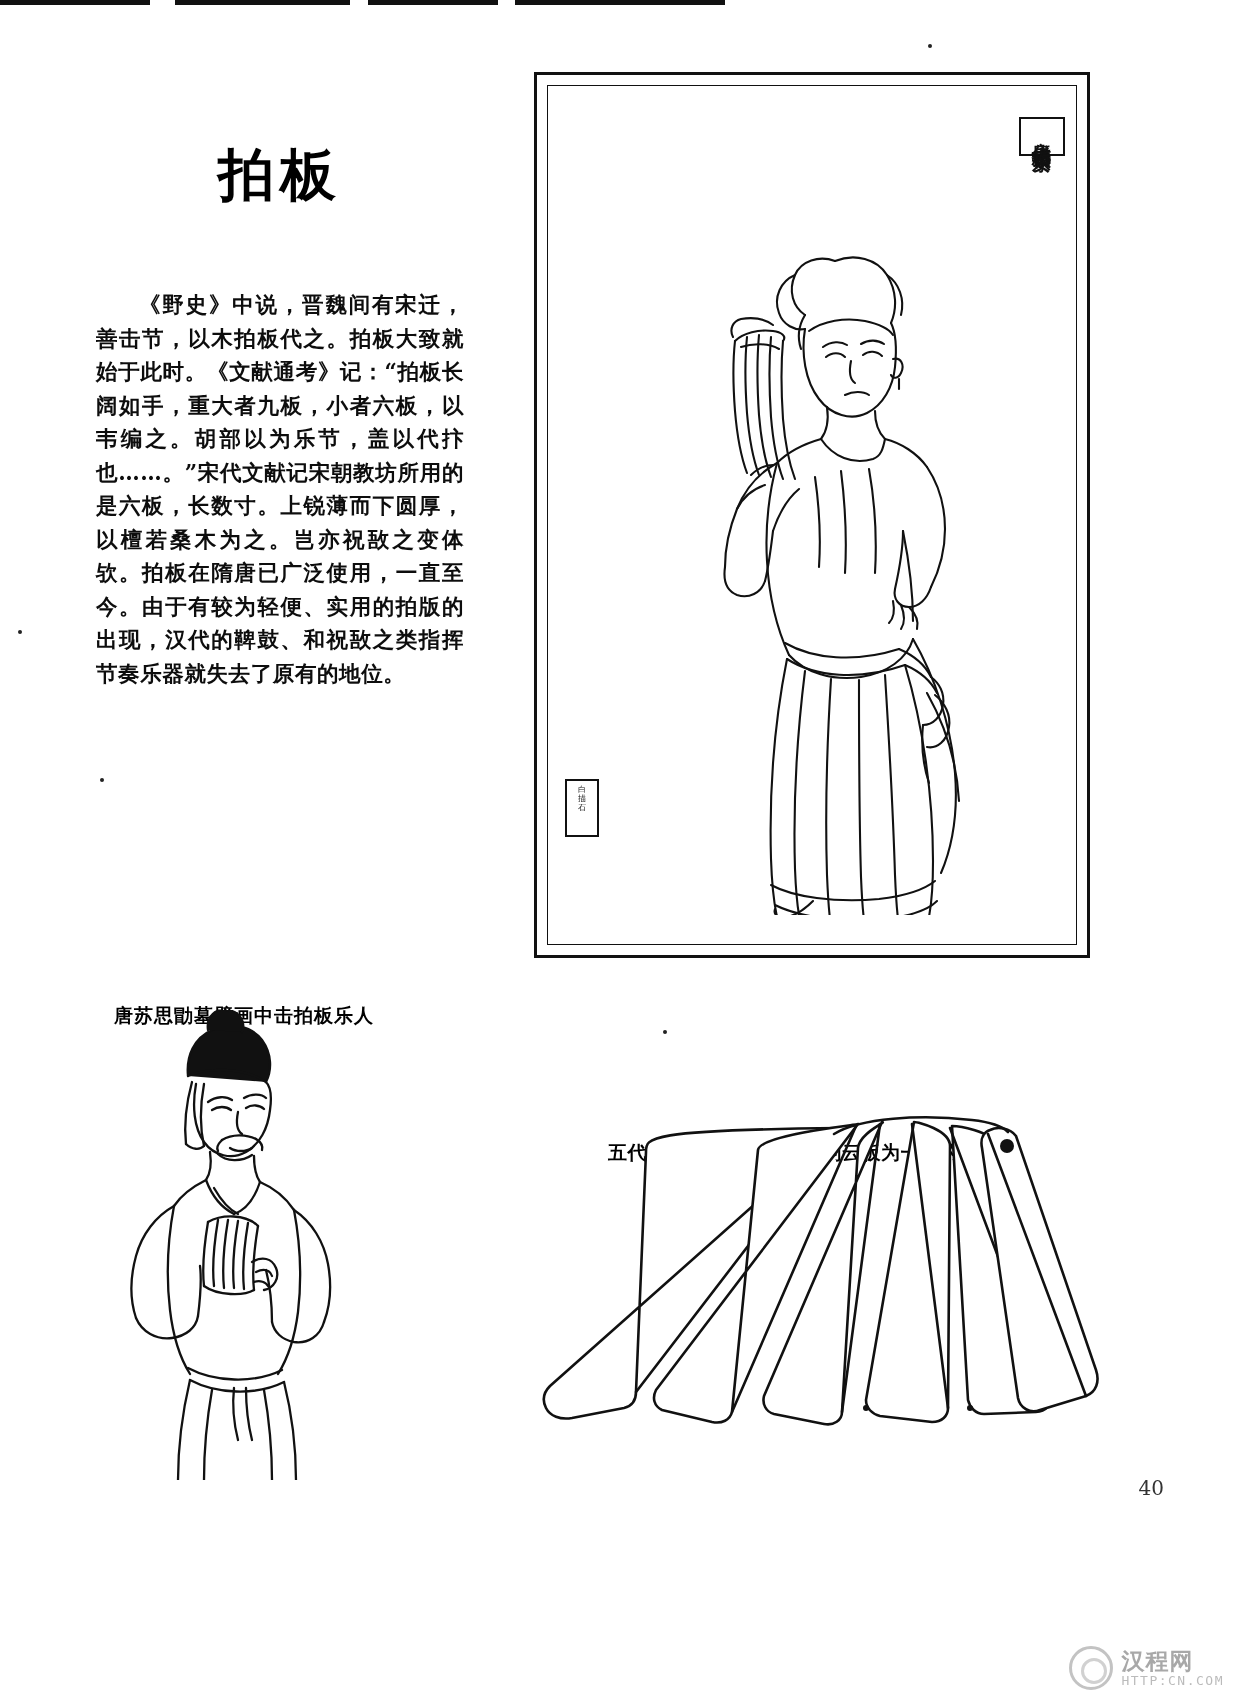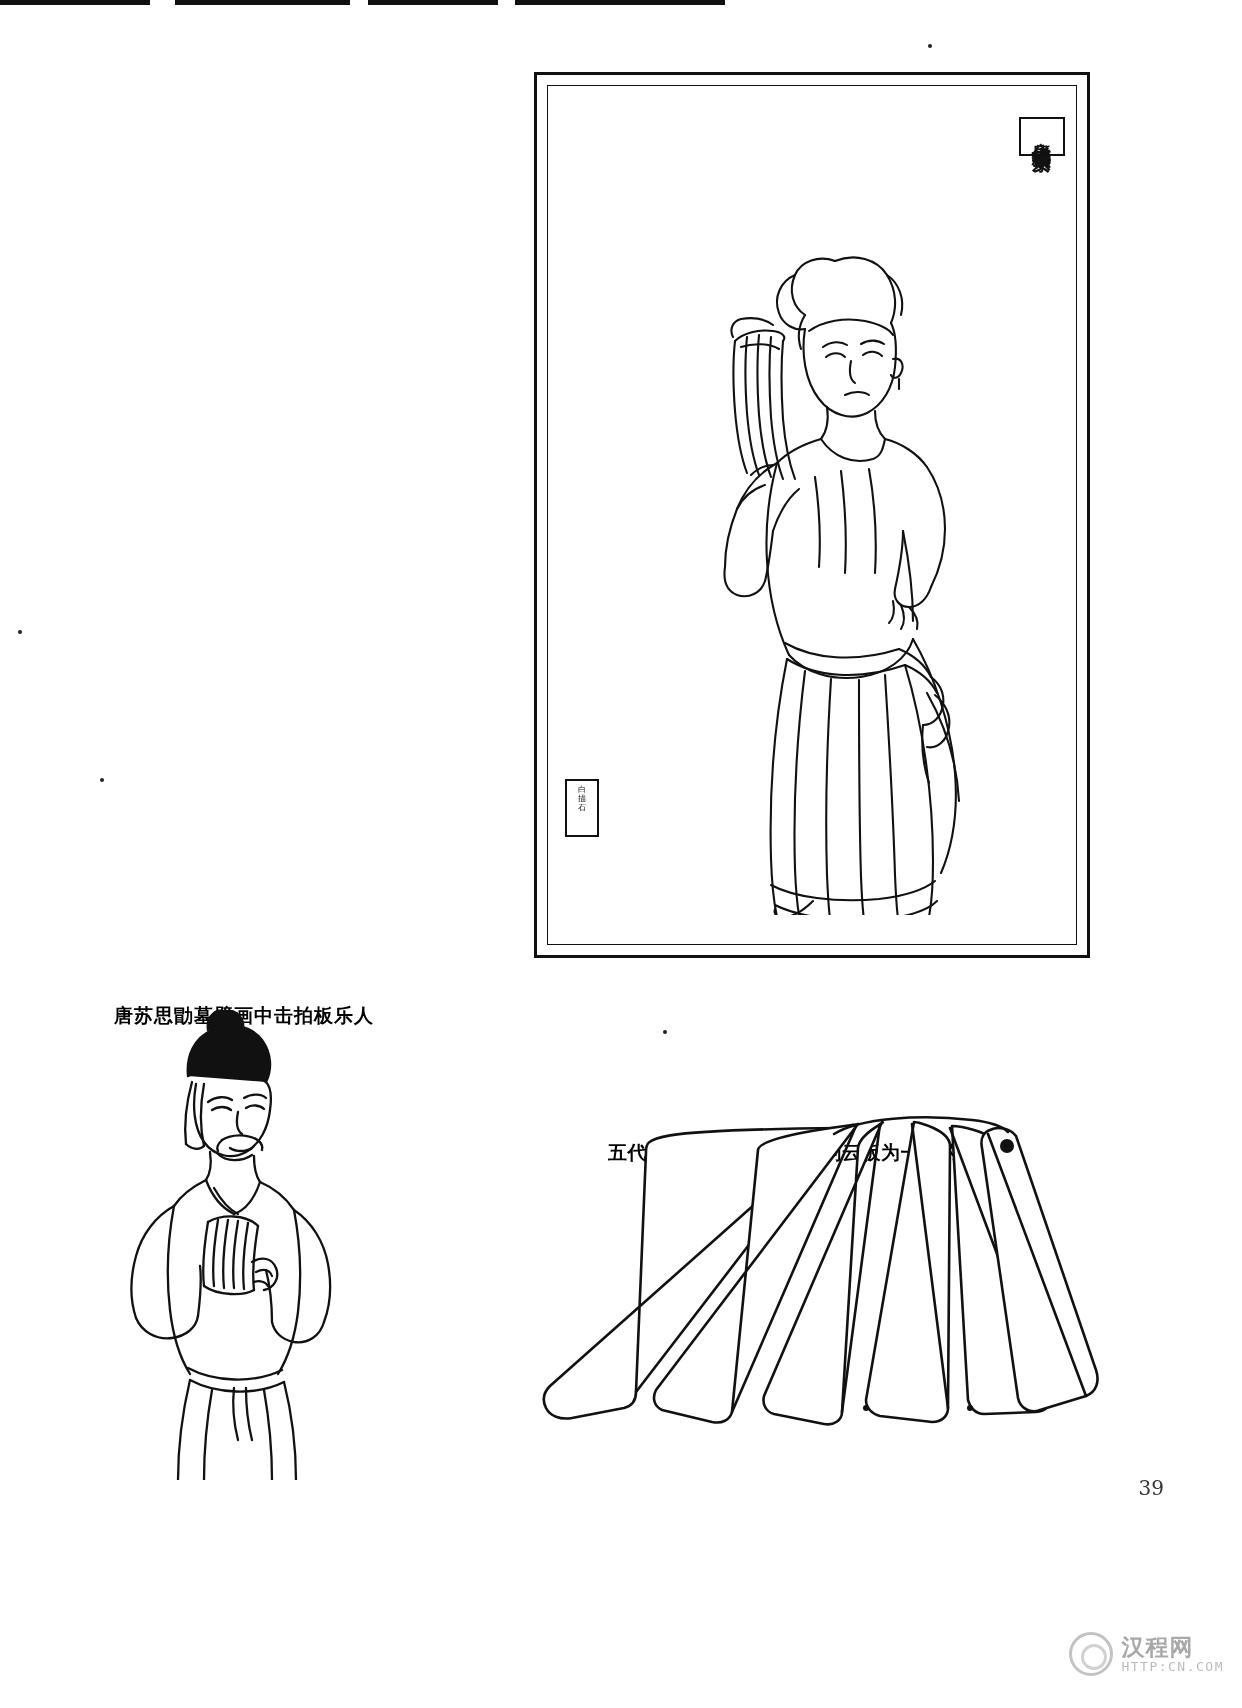--- a/index.html
+++ b/index.html
@@ -147,21 +147,21 @@
     bottom: 208px;
     font-size: 20px;
     color: #333;
     font-family: "DejaVu Serif", "Liberation Serif", serif;
   }
 
   
   .watermark {
     position: absolute;
     right: 18px;
-    bottom: 32px;
+    bottom: 18px;
     display: flex;
     align-items: center;
     gap: 8px;
     opacity: 0.85;
   }
   .wm-logo {
     width: 44px; height: 44px;
     border-radius: 50%;
     border: 3px solid #b9b9b9;
     position: relative;
@@ -196,20 +196,22 @@
 <div class="scan-edge a"></div>
 <div class="scan-edge b"></div>
 <div class="scan-edge c"></div>
 <div class="scan-edge d"></div>
 <div class="speck" style="left:928px; top:44px;"></div>
 <div class="speck" style="left:18px; top:630px;"></div>
 <div class="speck" style="left:100px; top:778px;"></div>
 <div class="speck" style="left:663px; top:1030px;"></div>
 
 <div class="left-col">
+  <h1 class="page-title">拍板</h1>
+  <p class="body-text">《野史》中说，晋魏间有宋迁，善击节，以木拍板代之。拍板大致就始于此时。《文献通考》记：“拍板长阔如手，重大者九板，小者六板，以韦编之。胡部以为乐节，盖以代抃也……。”宋代文献记宋朝教坊所用的是六板，长数寸。上锐薄而下圆厚，以檀若桑木为之。岂亦祝敔之变体欤。拍板在隋唐已广泛使用，一直至今。由于有较为轻便、实用的拍版的出现，汉代的鞞鼓、和祝敔之类指挥节奏乐器就失去了原有的地位。</p>
 </div>
 
 <div class="plate">
   <div class="plate-inner"></div>
 
   <div class="cartouche">
     <span class="cartouche-text">唐代击拍板乐女</span>
   </div>
 
   <div class="seal">
@@ -422,21 +424,21 @@
 
     <circle cx="487" cy="56" r="7" fill="#111" stroke="none"></circle>
 
     <path d="M314 44 C340 28 400 24 452 30 C470 32 482 36 488 42"></path>
 
     <circle cx="346" cy="318" r="3" fill="#111" stroke="none"></circle>
     <circle cx="450" cy="318" r="3" fill="#111" stroke="none"></circle>
   </svg>
 </div>
 
-<div class="page-number">39</div>
+<div class="page-number">40</div>
 
 <div class="watermark">
   <div class="wm-logo"></div>
   <div class="wm-text">
     <div class="wm-name">汉程网</div>
     <div class="wm-url">HTTP:CN.COM</div>
   </div>
 </div>
 
 </body></html>

